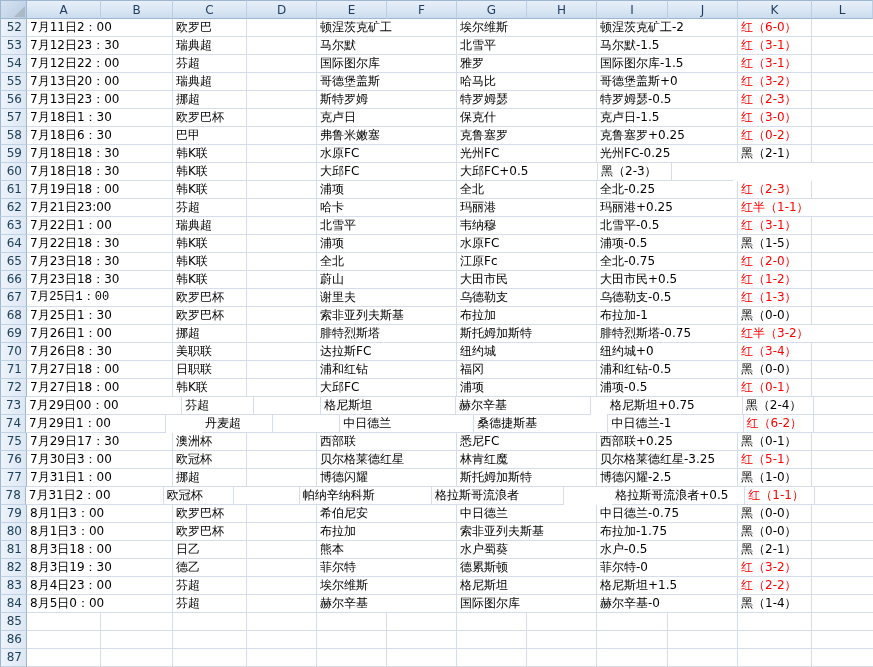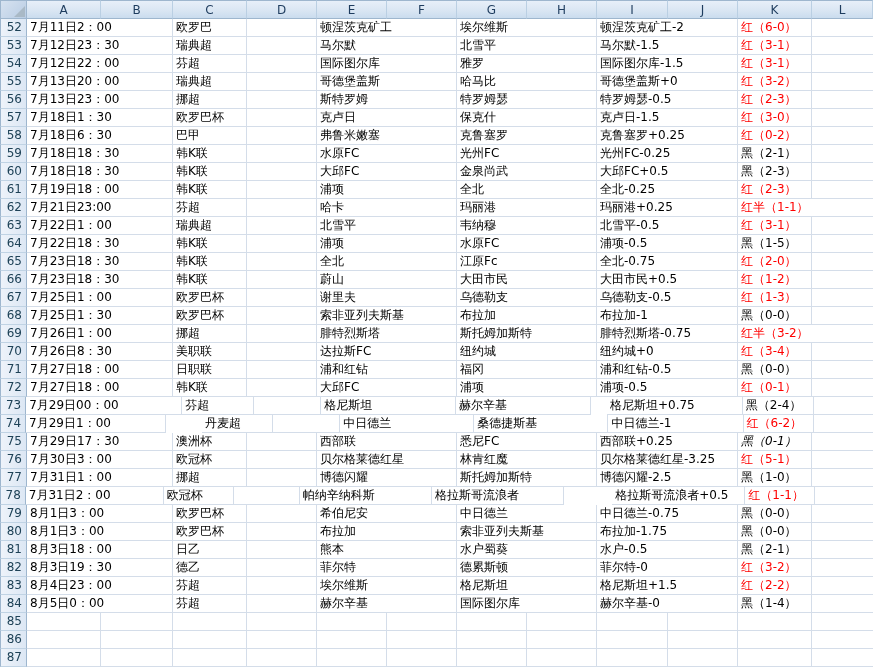--- a/index.html
+++ b/index.html
@@ -152,21 +152,20 @@
       <div class="c" style="width: 141px;">光州FC-0.25</div>
       <div class="c " style="width: 74px;">黑（2-1）</div>
       <div class="c edge" style="width: 61px;"></div>
     </div>
     <div class="row">
       <div class="rh">60</div>
       <div class="c" style="width: 146px;">7月18日18：30</div>
       <div class="c" style="width: 74px;">韩K联</div>
       <div class="c" style="width: 70px;"></div>
       <div class="c" style="width: 140px;">大邱FC</div>
-      <div class="c" style="width: 140px;">金泉尚武</div>
       <div class="c" style="width: 141px;">大邱FC+0.5</div>
       <div class="c " style="width: 74px;">黑（2-3）</div>
       <div class="c edge" style="width: 61px;"></div>
     </div>
     <div class="row">
       <div class="rh">61</div>
       <div class="c" style="width: 146px;">7月19日18：00</div>
       <div class="c" style="width: 74px;">韩K联</div>
       <div class="c" style="width: 70px;"></div>
       <div class="c" style="width: 140px;">浦项</div>
@@ -224,21 +223,21 @@
       <div class="c" style="width: 74px;">韩K联</div>
       <div class="c" style="width: 70px;"></div>
       <div class="c" style="width: 140px;">蔚山</div>
       <div class="c" style="width: 140px;">大田市民</div>
       <div class="c" style="width: 141px;">大田市民+0.5</div>
       <div class="c red" style="width: 74px;">红（1-2）</div>
       <div class="c edge" style="width: 61px;"></div>
     </div>
     <div class="row">
       <div class="rh">67</div>
-      <div class="c" style="width: 146px;">7月25日1：00</div>
+      <div class="c" style="width: 146px; font-family: Liberation Mono, monospace;">7月25日1：00</div>
       <div class="c" style="width: 74px;">欧罗巴杯</div>
       <div class="c" style="width: 70px;"></div>
       <div class="c" style="width: 140px;">谢里夫</div>
       <div class="c" style="width: 140px;">乌德勒支</div>
       <div class="c" style="width: 141px;">乌德勒支-0.5</div>
       <div class="c red" style="width: 74px;">红（1-3）</div>
       <div class="c edge" style="width: 61px;"></div>
     </div>
     <div class="row">
       <div class="rh">68</div>
@@ -317,21 +316,21 @@
       <div class="c edge" style="width: 61px;"></div>
     </div>
     <div class="row">
       <div class="rh">75</div>
       <div class="c" style="width: 146px;">7月29日17：30</div>
       <div class="c" style="width: 74px;">澳洲杯</div>
       <div class="c" style="width: 70px;"></div>
       <div class="c" style="width: 140px;">西部联</div>
       <div class="c" style="width: 140px;">悉尼FC</div>
       <div class="c" style="width: 141px;">西部联+0.25</div>
-      <div class="c " style="width: 74px; font-style: italic;">黑（0-1）</div>
+      <div class="c " style="width: 74px;">黑（0-1）</div>
       <div class="c edge" style="width: 61px;"></div>
     </div>
     <div class="row">
       <div class="rh">76</div>
       <div class="c" style="width: 146px;">7月30日3：00</div>
       <div class="c" style="width: 74px;">欧冠杯</div>
       <div class="c" style="width: 70px;"></div>
       <div class="c" style="width: 140px;">贝尔格莱德红星</div>
       <div class="c" style="width: 140px;">林肯红魔</div>
       <div class="c" style="width: 141px;">贝尔格莱德红星-3.25</div>

